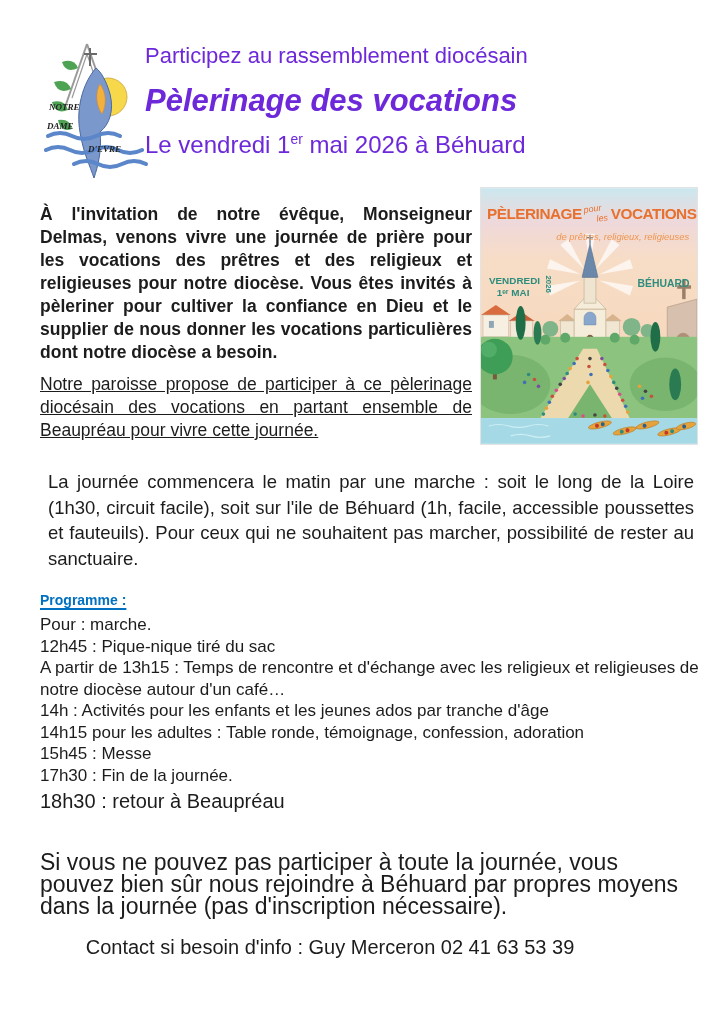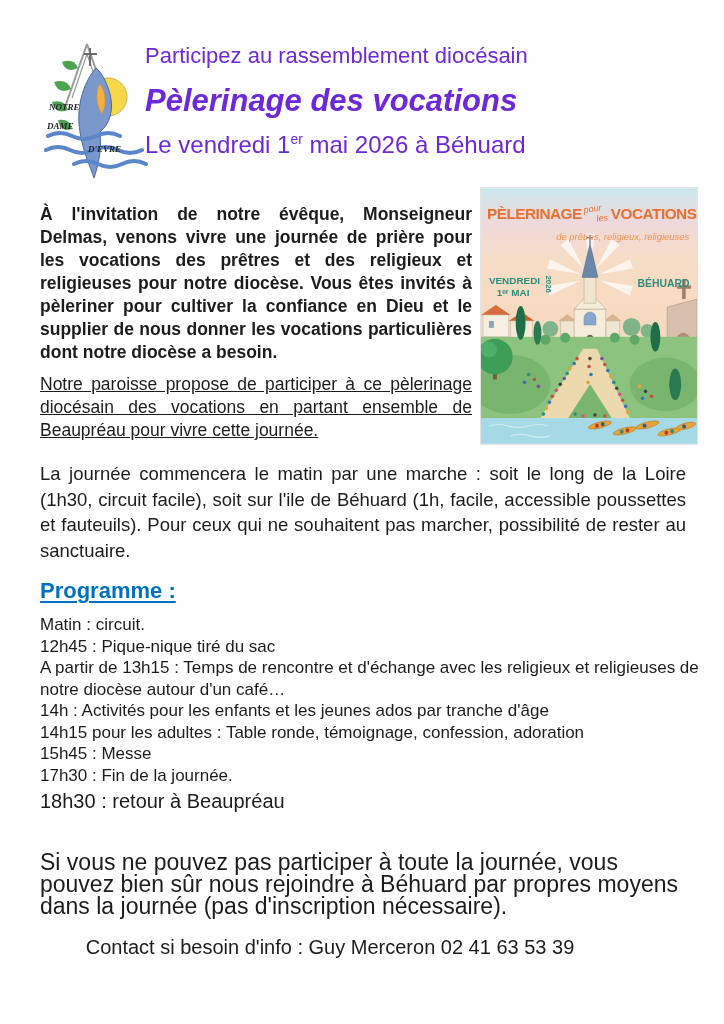--- a/index.html
+++ b/index.html
@@ -34,25 +34,25 @@
   .p-bold { font-weight: 700; }
   .p-gap { margin-top: 9px !important; text-decoration: underline; }
   .poster {
     position: absolute; left: 480px; top: 187px; width: 218px; height: 258px;
     margin: 0; border: 1px solid #e3e3e3;
   }
   .poster svg { display:block; width: 100%; height: 100%; }
   
   .para3 {
     position: absolute; left: 40px; top: 461px; width: 646px;
-    margin: 0; font-size: 18.5px; line-height: 25.5px; text-align: justify;
+    margin: 8px; font-size: 18.5px; line-height: 25.5px; text-align: justify;
   }
   .prog-title {
-    position: absolute; left: 40px; top: 578px; margin: 0;
-    font-size: 22px; font-weight: 700; color: #0070C0;
+    position: absolute; left: 40px; top: 592px; margin: 0;
+    font-size: 14px; font-weight: 700; color: #0070C0;
     text-decoration: underline; text-decoration-thickness: 2px; text-underline-offset: 3px;
   }
   .prog-list {
     position: absolute; left: 40px; top: 614px; width: 662px;
   }
   .prog-list p { margin: 0; font-size: 17px; line-height: 21.5px; }
   .prog-list p.big { font-size: 20px; line-height: 26px; padding-top: 2px; }
   .note {
     position: absolute; left: 40px; top: 851px; width: 652px;
     margin: 0; font-size: 23px; line-height: 22px;
@@ -293,21 +293,21 @@
         <text x="158" y="100" font-size="10.5" font-weight="700" fill="#2E8C7D">BÉHUARD</text>
       </g>
     </svg>
   </figure>
 
   <p class="para3">La journée commencera le matin par une marche : soit le long de la Loire (1h30, circuit facile), soit sur l'ile de Béhuard (1h, facile, accessible poussettes et fauteuils). Pour ceux qui ne souhaitent pas marcher, possibilité de rester au sanctuaire.</p>
 
   <h2 class="prog-title">Programme :</h2>
 
   <div class="prog-list">
-    <p>Matin : circuit.</p>
+    <p>Pour : marche.</p>
     <p>12h45 : Pique-nique tiré du sac</p>
     <p>A partir de 13h15 : Temps de rencontre et d'échange avec les religieux et religieuses de notre diocèse autour d'un café…</p>
     <p>14h : Activités pour les enfants et les jeunes ados par tranche d'âge</p>
     <p>14h15 pour les adultes : Table ronde, témoignage, confession, adoration</p>
     <p>15h45 : Messe</p>
     <p>17h30 : Fin de la journée.</p>
     <p class="big">18h30 : retour à Beaupréau</p>
   </div>
 
   <p class="note">Si vous ne pouvez pas participer à toute la journée, vous pouvez bien sûr nous rejoindre à Béhuard par propres moyens dans la journée (pas d'inscription nécessaire).</p>

